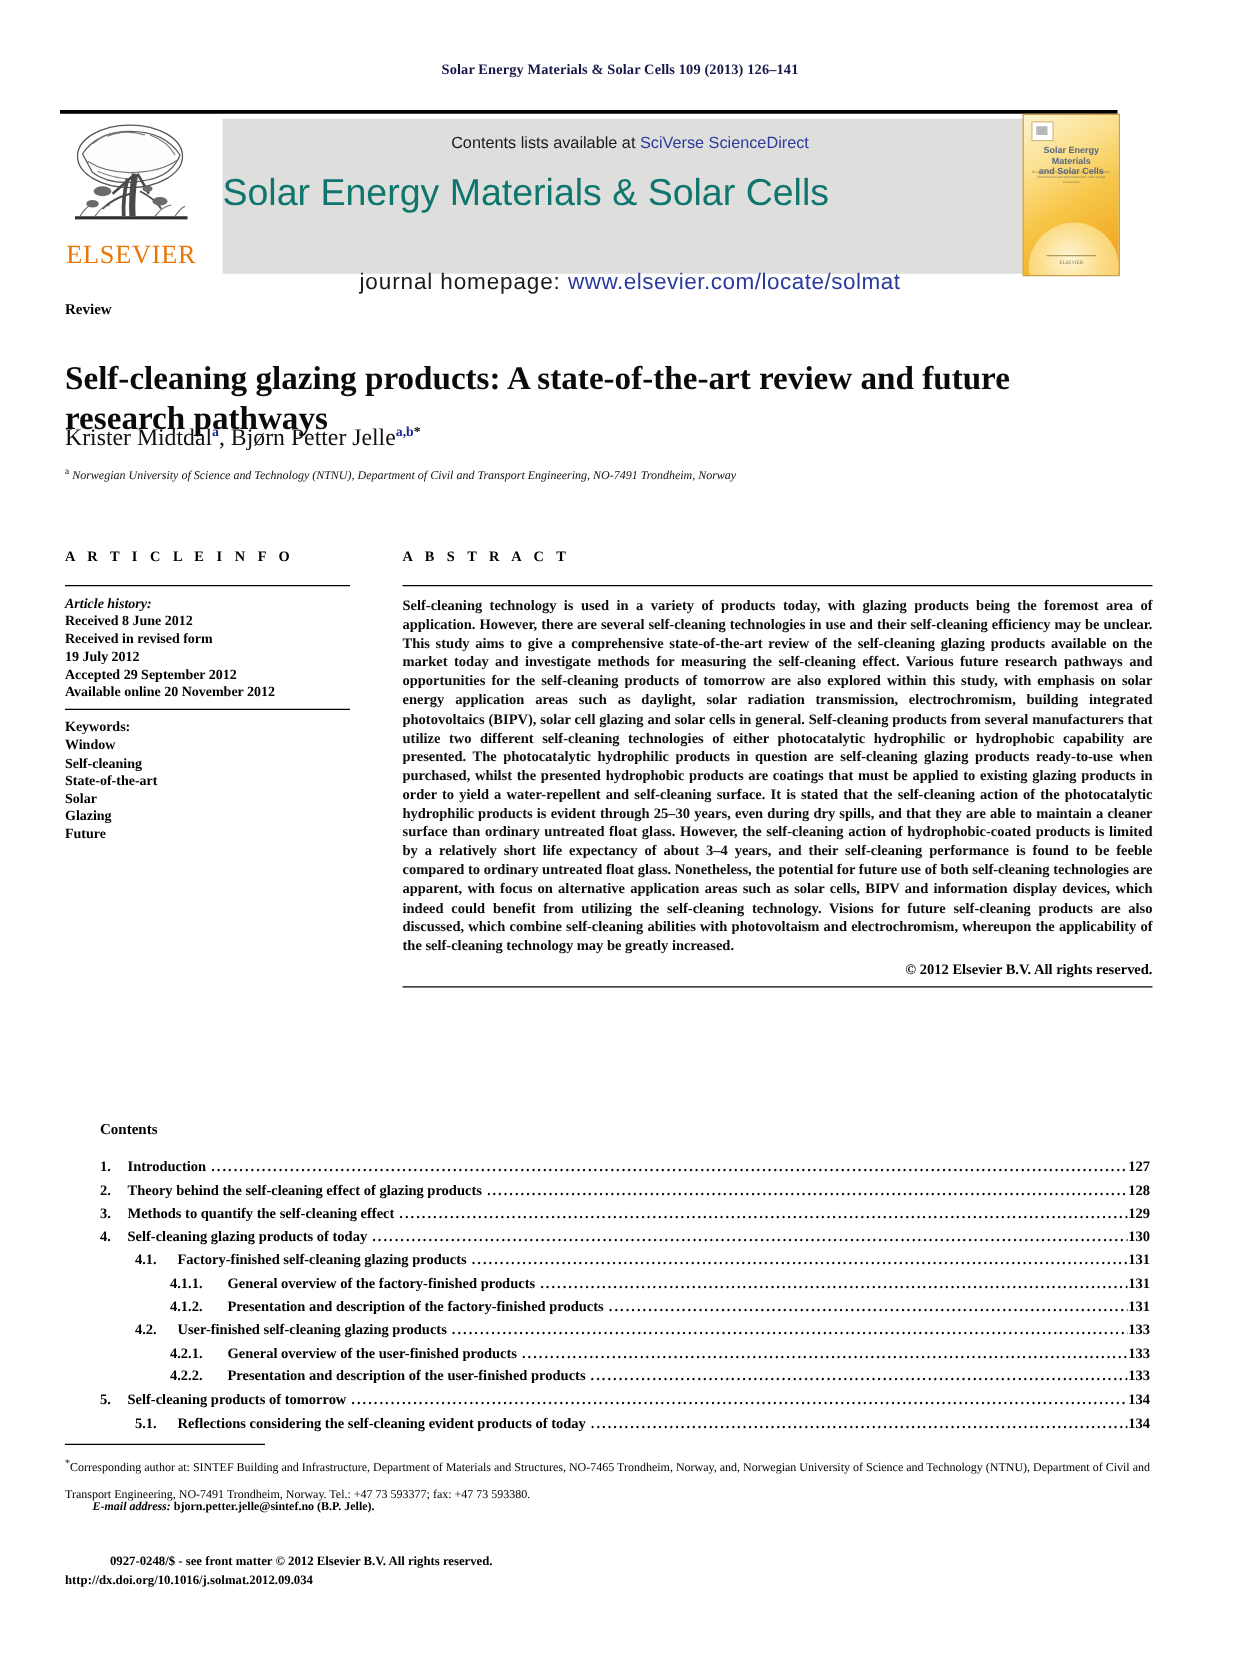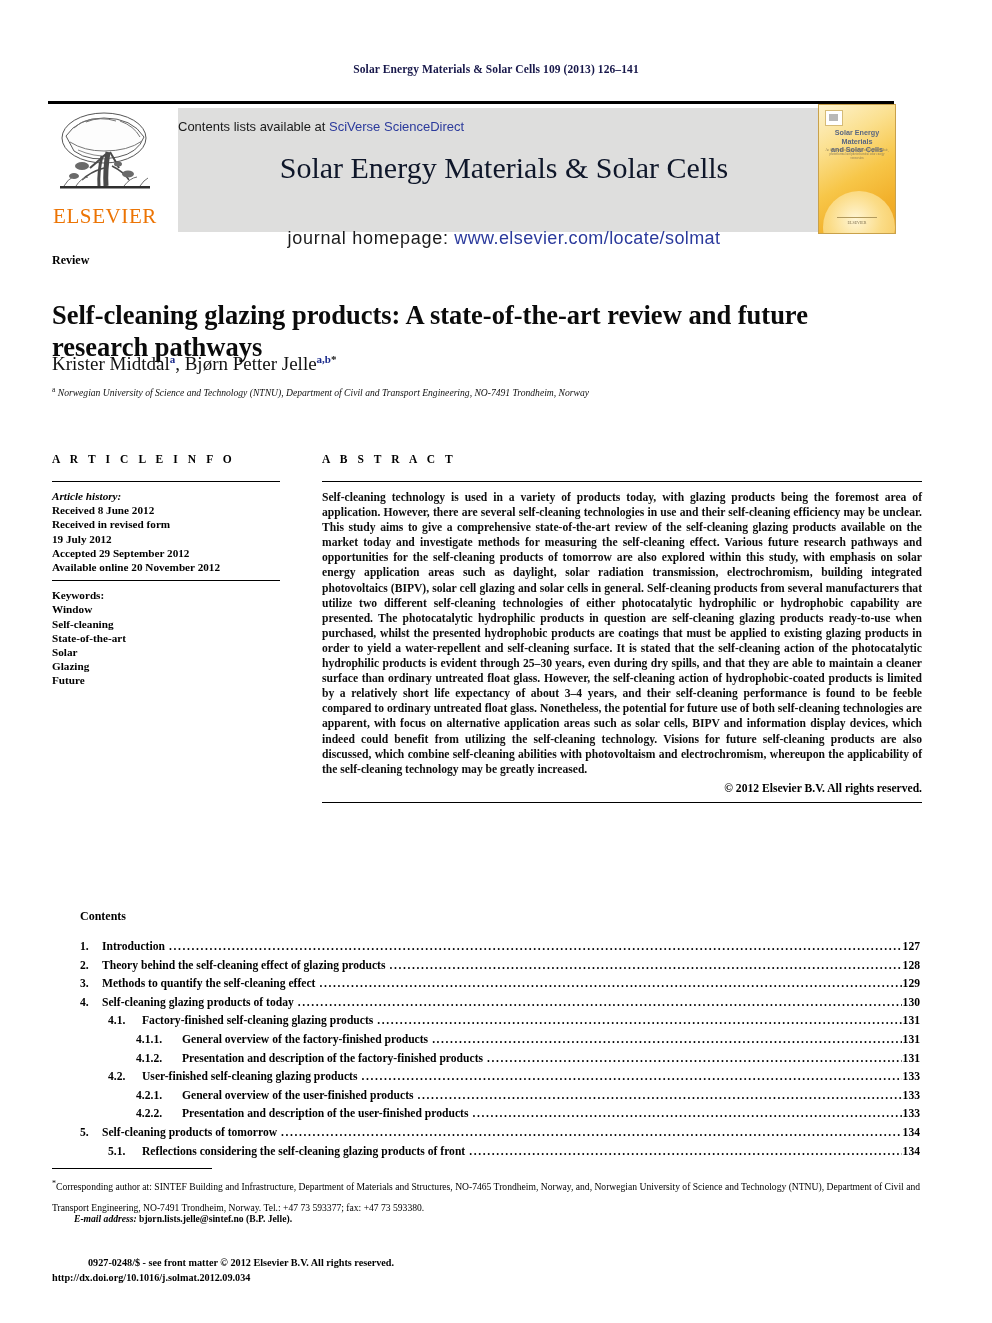--- a/index.html
+++ b/index.html
@@ -10,21 +10,21 @@
   body {
     width: 992px;
     height: 1323px;
     font-family: "Liberation Serif", "DejaVu Serif", serif;
     color: #000000;
     position: relative;
     overflow: hidden;
   }
   .page {
     position: absolute;
-    left: 0; top: 13px;
+    left: 0; top: 0;
     width: 992px;
     height: 1279px;
   }
 
   
   .running-head {
     position: absolute;
     left: 0; top: 50px;
     width: 992px;
     text-align: center;
@@ -68,33 +68,33 @@
     position: absolute;
     left: 130px; top: 4px;
     width: 652px;
     height: 124px;
     background: #dededd;
   }
   .banner-top {
     position: absolute;
     left: 0; top: 11px;
     width: 652px;
+    text-align: center;
     font-family: "Liberation Sans", sans-serif;
     font-size: 13px;
     color: #1a1a1a;
   }
   .banner-top .link { color: #2b3a9c; }
   .banner-title {
     position: absolute;
     left: 0; top: 43px;
     width: 652px;
-    text-align: center;
-    font-family: Liberation Serif, serif;
+    font-family: Liberation Sans, sans-serif;
     font-size: 30px;
-    color: #0f172a;
+    color: #0f766e;
   }
   .banner-bottom {
     position: absolute;
     left: 0; top: 100px;
     width: 652px;
     text-align: center;
     font-family: "Liberation Sans", sans-serif;
     font-size: 18px;
     letter-spacing: 0.7px;
     color: #1a1a1a;
@@ -532,30 +532,30 @@
         <span class="toc-page">133</span>
       </div>
       <div class="toc-row lvl1">
         <span class="toc-num">5.</span>
         <span class="toc-label">Self-cleaning products of tomorrow</span>
         <span class="toc-dots">........................................................................................................................................................................................................</span>
         <span class="toc-page">134</span>
       </div>
       <div class="toc-row lvl2">
         <span class="toc-num">5.1.</span>
-        <span class="toc-label">Reflections considering the self-cleaning glazing products of front</span>
+        <span class="toc-label">Reflections considering the self-cleaning evident products of today</span>
         <span class="toc-dots">........................................................................................................................................................................................................</span>
         <span class="toc-page">134</span>
       </div>
     </div>
 
   <div class="footer-rule"></div>
   <div class="corr">
     <sup>*</sup><span>Corresponding author at: SINTEF Building and Infrastructure, Department of Materials and Structures, NO-7465 Trondheim, Norway, and, Norwegian University of Science and Technology (NTNU), Department of Civil and Transport Engineering, NO-7491 Trondheim, Norway. Tel.: +47 73 593377; fax: +47 73 593380.</span>
   </div>
   <div class="email">
     <span class="lbl">E-mail address:</span>
-    <span>bjorn.lists.jelle@sintef.no (B.P. Jelle).</span>
+    <span>bjorn.petter.jelle@sintef.no (B.P. Jelle).</span>
   </div>
   <div class="issn">0927-0248/$ - see front matter © 2012 Elsevier B.V. All rights reserved.</div>
   <div class="doi">http://dx.doi.org/10.1016/j.solmat.2012.09.034</div>
 
 </div>
 
 </body></html>

